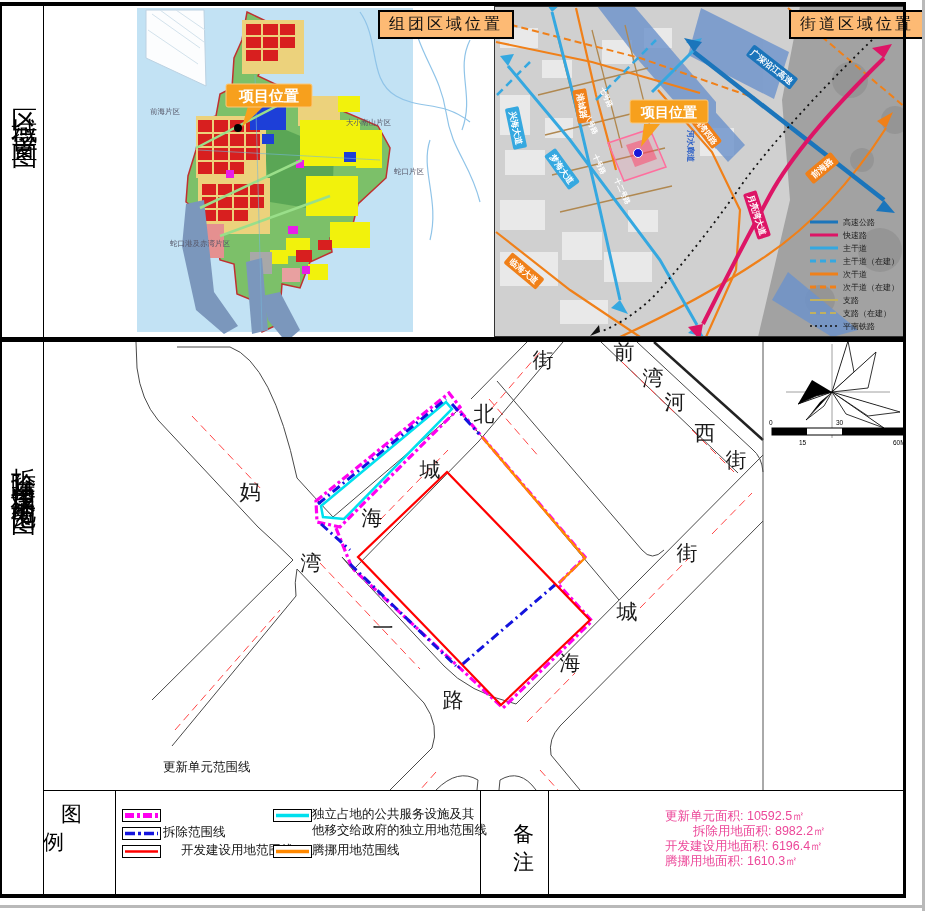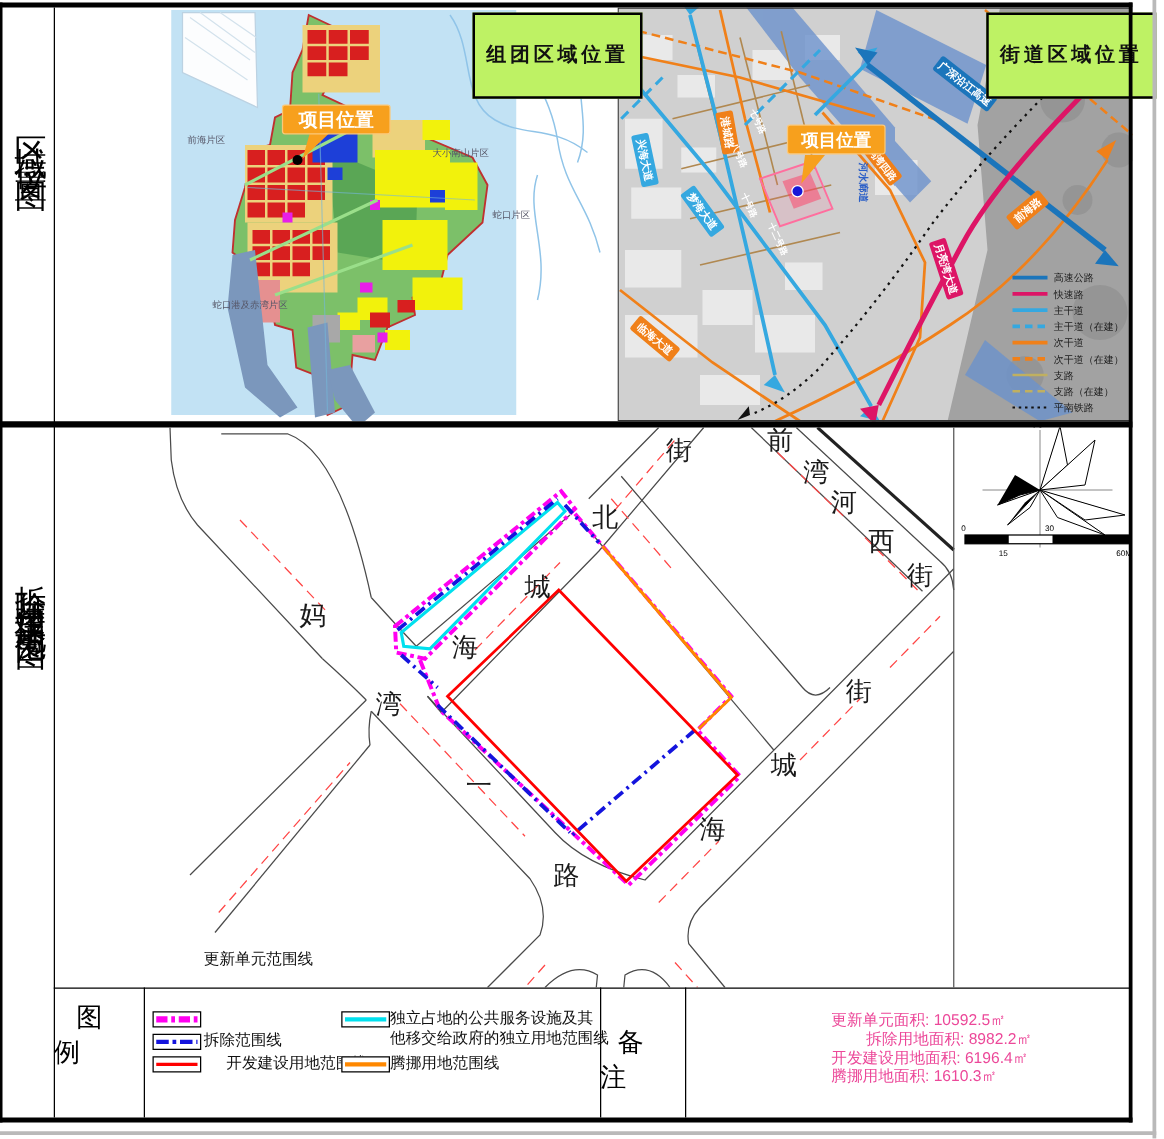--- a/index.html
+++ b/index.html
@@ -1,22 +1,22 @@
 <!DOCTYPE html>
 <html><head>
 <meta charset="utf-8">
 <style>
   html,body{margin:0;padding:0;background:#fff;}
   .stage{position:relative;width:931px;height:911px;background:#fff;overflow:hidden;
          font-family:"Liberation Sans",sans-serif;color:#111;}
   .abs{position:absolute;}
   .vlabel{writing-mode:vertical-rl;text-orientation:upright;letter-spacing:9px;
           font-size:26px;color:#000;font-family:"Liberation Sans",sans-serif;}
-  .maptitle{position:absolute;background:#bef264;border:2px solid #000;font-size:16px;
-            font-weight:700;letter-spacing:3px;padding:22px 9px;white-space:nowrap;}
+  .maptitle{position:absolute;background:#fdba74;border:2px solid #000;font-size:16px;
+            font-weight:400;letter-spacing:3px;padding:2px 9px;white-space:nowrap;}
   .cellhead{position:absolute;display:flex;align-items:center;justify-content:center;
             font-size:21px;letter-spacing:18px;color:#000;text-indent:18px;}
   .legline{position:absolute;font-size:12.5px;color:#111;white-space:nowrap;}
   .remline{position:absolute;font-size:12.5px;color:#ec4899;white-space:nowrap;}
   .border{position:absolute;background:#000;}
   .thin{position:absolute;background:#000;}
   .edge{position:absolute;background:#b9b9b9;}
   svg{position:absolute;}
   .sw{position:absolute;width:37px;height:11px;background:#fff;border:1px solid #000;}
   .sw svg{position:absolute;left:0;top:0;}
@@ -465,19 +465,19 @@
   <div class="legline" style="left:312px;top:806px;">独立占地的公共服务设施及其</div>
   <div class="legline" style="left:312px;top:822px;">他移交给政府的独立用地范围线</div>
 
   <div class="sw" style="left:273px;top:845px;">
     <svg width="37" height="11">
         <path d="M2,5.5 L35,5.5" stroke="#ff8800" stroke-width="3.5"></path>
       </svg>
     </div>
   <div class="legline" style="left:312px;top:842px;">腾挪用地范围线</div>
 
-  <div class="cellhead" style="left:480px;top:790px;width:68px;height:116px;letter-spacing:14px;text-indent:14px;">备注</div>
+  <div class="cellhead" style="left:480px;top:790px;width:68px;height:116px;letter-spacing:14px;text-indent:14px;text-align:right;">备注</div>
   <div class="remline" style="left:665px;top:808px;">更新单元面积: 10592.5㎡</div>
   <div class="remline" style="left:693px;top:823px;">拆除用地面积: 8982.2㎡</div>
   <div class="remline" style="left:665px;top:838px;">开发建设用地面积: 6196.4㎡</div>
   <div class="remline" style="left:665px;top:853px;text-align:right;">腾挪用地面积: 1610.3㎡</div>
 
 </div>
 
 </body></html>

